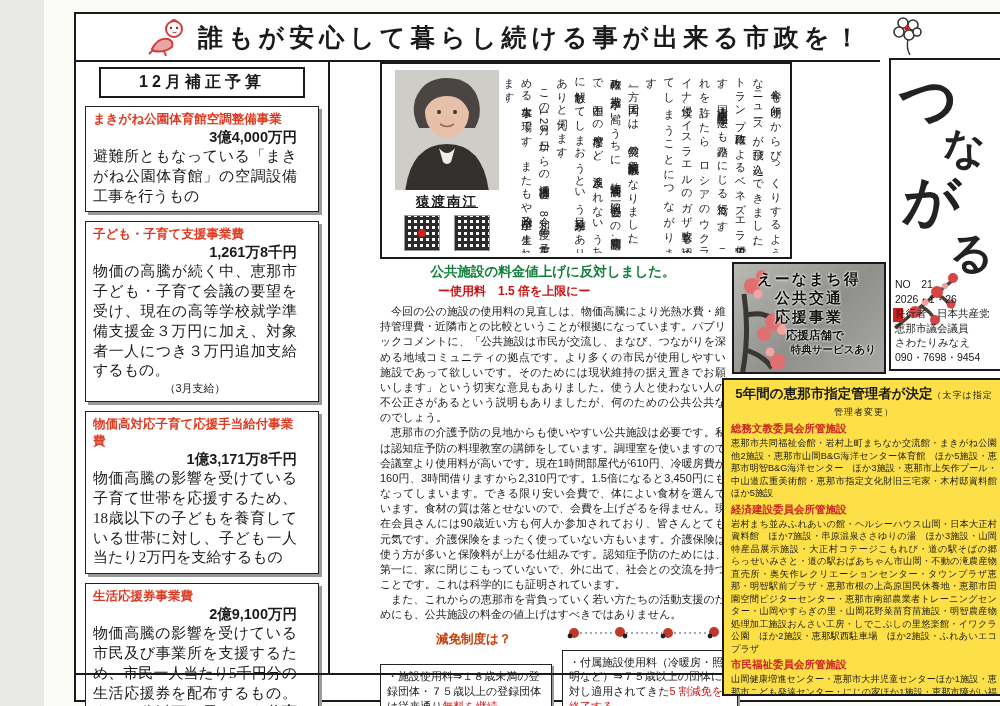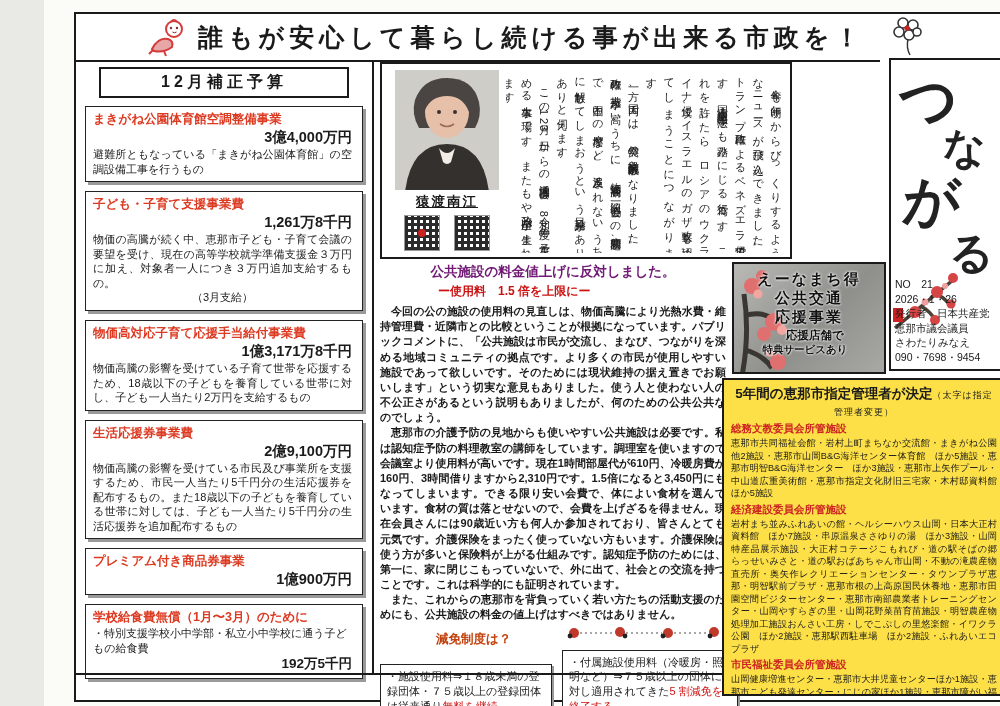--- a/index.html
+++ b/index.html
@@ -5,60 +5,60 @@
   html,body{margin:0;padding:0;}
   body{background:#e9e9e6;font-family:"Liberation Sans","DejaVu Sans",sans-serif;}
   .page{position:relative;width:1000px;height:706px;background:#fbfbf8;overflow:hidden;color:#1a1a1a;margin-left:44px;}
   .frame{position:absolute;left:30px;top:12px;width:958px;height:686px;border:2.5px solid #1a1a1a;background:#fff;}
   
   .hdr{position:absolute;left:32px;top:14px;width:804px;height:46px;border-bottom:2.5px solid #1a1a1a;display:flex;align-items:center;}
   .hdr-title{font-size:25px;font-weight:bold;letter-spacing:5px;margin-left:10px;white-space:nowrap;}
   .mascot{margin-left:68px;flex:0 0 auto;}
   .ornament{position:absolute;left:846px;top:15px;}
   
-  .leftcol{position:absolute;left:32px;top:60px;width:298px;height:614px;border-right:2.5px solid #1a1a1a;box-sizing:border-box;padding:7px 9px;}
+  .leftcol{position:absolute;left:32px;top:60px;width:254px;height:614px;border-right:2.5px solid #1a1a1a;box-sizing:border-box;padding:7px 9px;}
   .budget-hd{border:2px solid #1a1a1a;text-align:center;font-weight:bold;font-size:16px;letter-spacing:4px;padding:3px 0;margin:0 14px 8px 14px;background:#fff;}
-  .bx{border:1.8px solid #222;box-shadow:3px 3px 0 #9a9a9a;padding:4px 10px 5px 7px;margin-bottom:9px;background:#fff;}
+  .bx{border:1.8px solid #222;box-shadow:3px 3px 0 #9a9a9a;padding:4px 21px 5px 7px;margin-bottom:9px;background:#fff;}
   .bx-t{color:#dd3a22;font-weight:bold;font-size:12.5px;}
   .bx-a{text-align:right;font-weight:bold;font-size:14.5px;}
-  .bx-b{font-size:11px;line-height:1.32;text-align:justify;}
+  .bx-b{font-size:15px;line-height:1.32;text-align:justify;font-family:Liberation Serif, serif;}
   .bx-n{text-align:center;font-size:11px;}
   .lunch-line{font-size:11px;line-height:1.3;}
   .lunch-a{text-align:right;font-weight:bold;font-size:13.5px;}
   
   .greet{position:absolute;left:336px;top:62px;width:412px;height:197px;border:2px solid #1a1a1a;box-sizing:border-box;display:flex;padding:6px;background:#fff;}
   .pcol{flex:0 0 118px;display:flex;flex-direction:column;align-items:center;}
   .photo{width:104px;height:122px;background:linear-gradient(180deg,#d8d8d4,#c4c4c0);position:relative;overflow:hidden;}
   .pname{font-weight:bold;font-size:13.5px;letter-spacing:2px;margin-top:3px;text-decoration:underline;}
   .qrrow{display:flex;gap:14px;margin-top:4px;}
   .qr{width:34px;height:34px;border:1px solid #999;position:relative;
       background-image:repeating-linear-gradient(0deg,#2b2b2b 0 3px,rgba(255,255,255,0) 3px 6px),
                        repeating-linear-gradient(90deg,#2b2b2b 0 3px,#fff 3px 6px);}
   .qr .dot{position:absolute;left:13px;top:13px;width:8px;height:8px;border-radius:50%;background:#cc2222;}
   .vtext{flex:1;writing-mode:vertical-rl;font-size:11px;line-height:1.62;letter-spacing:1px;height:183px;overflow:hidden;text-align:justify;}
   .vtext p{margin:0;text-indent:1em;}
   
   .midcol{position:absolute;left:336px;top:263px;width:346px;}
-  .art-t{color:#701a75;font-weight:bold;font-size:13.5px;text-align:center;margin:0 0 2px 0;}
+  .art-t{color:#15803d;font-weight:bold;font-size:13.5px;text-align:center;margin:0 0 2px 0;}
   .art-s{color:#cc1111;font-weight:bold;font-size:12px;margin:0 0 4px 58px;}
-  .art-b p{margin:0;font-size:11px;line-height:1.38;text-indent:1em;text-align:justify;font-weight:bold;}
+  .art-b p{margin:0;font-size:11px;line-height:1.38;text-indent:1em;text-align:justify;}
   .genmen{margin-top:8px;position:relative;}
   .gen-hd{color:#c2410c;font-weight:bold;font-size:12.5px;margin-left:56px;}
   .gen-row{display:flex;gap:10px;margin-top:2px;align-items:flex-end;}
   .gbx{border:1.6px solid #222;box-shadow:2px 2px 0 #9a9a9a;background:#fff;padding:4px 6px;font-size:11px;line-height:1.35;}
   .gbx .red{color:#cc1111;}
   .gbx1{flex:0 0 158px;}
   .gbx2{flex:0 0 162px;}
   .flowers{position:absolute;right:2px;top:-6px;}
   
   .ena{position:absolute;left:688px;top:262px;width:154px;height:112px;border:2px solid #1a1a1a;box-sizing:border-box;overflow:hidden;background:linear-gradient(135deg,#b9b9b5,#8f8f8b 55%,#a8a8a4);}
   .ena-txt{position:absolute;left:0;top:6px;width:100%;text-align:center;font-weight:bold;color:#111;text-shadow:0 0 3px #fff,0 0 2px #fff;}
   .ena-l{font-size:15px;letter-spacing:2px;line-height:1.25;}
   .ena-s1{font-size:11.5px;margin-top:2px;text-align:left;padding-left:52px;}
-  .ena-s2{font-size:10.5px;padding-right:8px;}
+  .ena-s2{font-size:10.5px;text-align:right;padding-right:8px;}
   
   .mast{position:absolute;left:845px;top:58px;width:145px;height:313px;border:2px solid #1a1a1a;box-sizing:border-box;background:#fff;}
   .mast .sub{position:absolute;right:7px;top:12px;writing-mode:vertical-rl;color:#cc2222;font-weight:bold;font-size:13px;letter-spacing:3px;}
   .tsu{position:absolute;font-weight:bold;color:#222;font-family:"Liberation Serif","DejaVu Serif",serif;}
   .tsu1{left:8px;top:2px;font-size:58px;transform:rotate(-6deg);}
   .tsu2{left:52px;top:60px;font-size:42px;}
   .tsu3{left:12px;top:104px;font-size:56px;transform:rotate(4deg);}
   .tsu4{left:58px;top:164px;font-size:44px;}
   .mast .info{position:absolute;left:4px;bottom:5px;width:135px;font-size:10.5px;line-height:1.38;}
   .info .c{text-align:left;}

